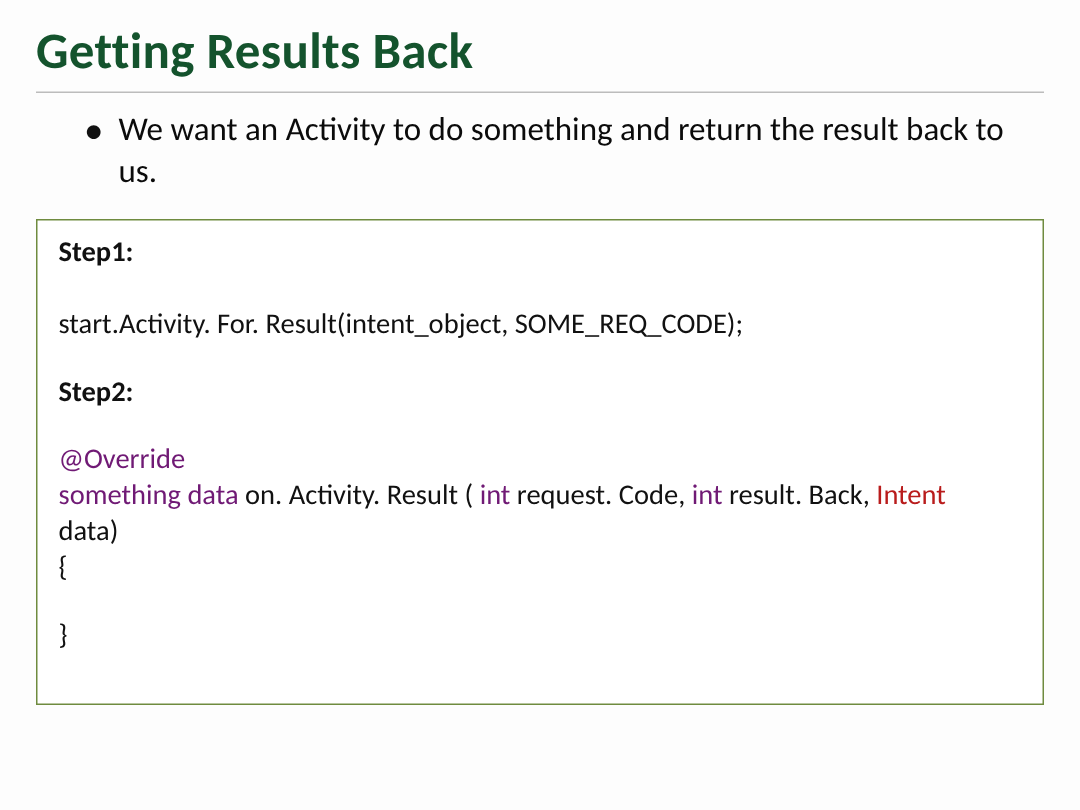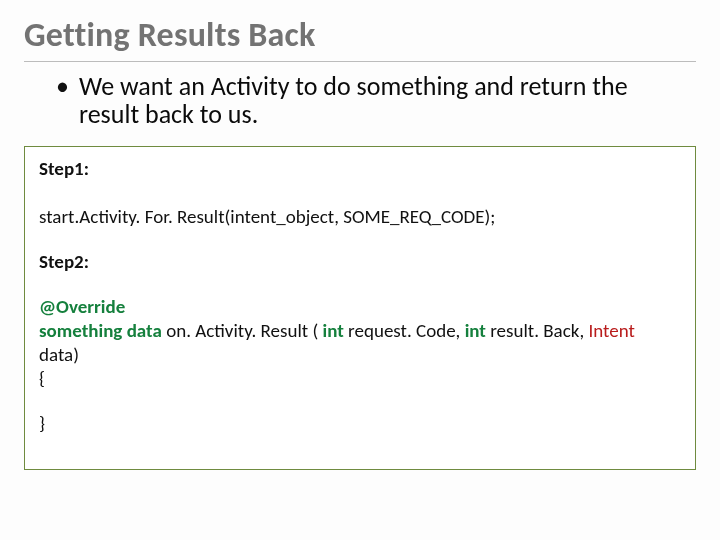--- a/index.html
+++ b/index.html
@@ -6,39 +6,39 @@
   html, body { width: 720px; height: 540px; }
   body {
     background: #fdfdfd;
     font-family: Calibri, "Segoe UI", Arial, sans-serif;
     color: #111;
     padding: 14px 24px 20px 24px;
   }
   .title {
     font-size: 34px;
     font-weight: 700;
-    color: #737373;
+    color: #14532d;
     letter-spacing: 0.2px;
     padding-bottom: 6px;
     margin-bottom: 6px;
     border-bottom: 1px solid #bcbcbc;
   }
   .bullet-row {
     display: flex;
     align-items: flex-start;
     padding: 4px 6px 18px 32px;
   }
   .bullet-dot {
     font-size: 26px;
     line-height: 28px;
     margin-right: 10px;
     color: #111;
   }
   .bullet-text {
-    font-size: 26px;
+    font-size: 22px;
     line-height: 28px;
     color: #0b0b0b;
   }
   .code-box {
     border: 1.5px solid #6f8b3f;
     padding: 10px 24px 34px 14px;
     font-size: 19px;
     color: #111;
     background: #fff;
   }
@@ -50,21 +50,21 @@
     margin-bottom: 22px;
     margin-top: 25px;
   }
   .step2 {
     font-weight: 700;
     margin-bottom: 22px;
   }
   .sig-row {
     line-height: 24px;
   }
-  .kw { font-weight: 700; color: #15803d; }
+  .kw { font-weight: 400; color: #701a75; }
   .typ { font-weight: 400; color: #b91c1c; }
   .brace {
     margin-top: 0;
   }
   .brace-close {
     margin-top: 22px;
   }
 </style>
 </head>
 <body>

